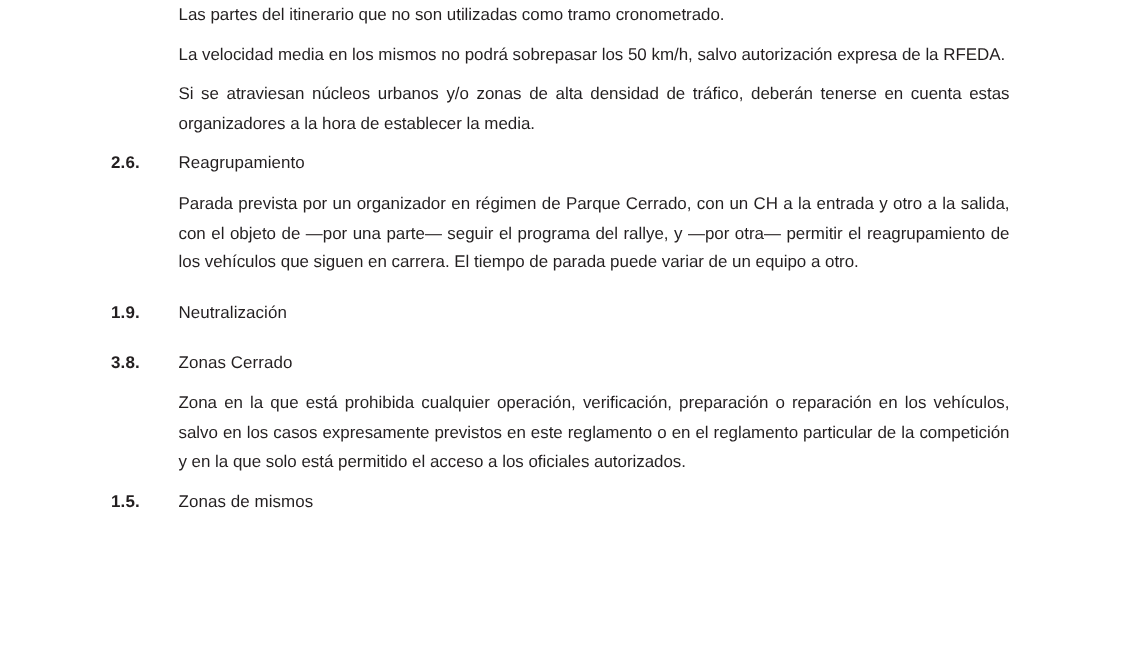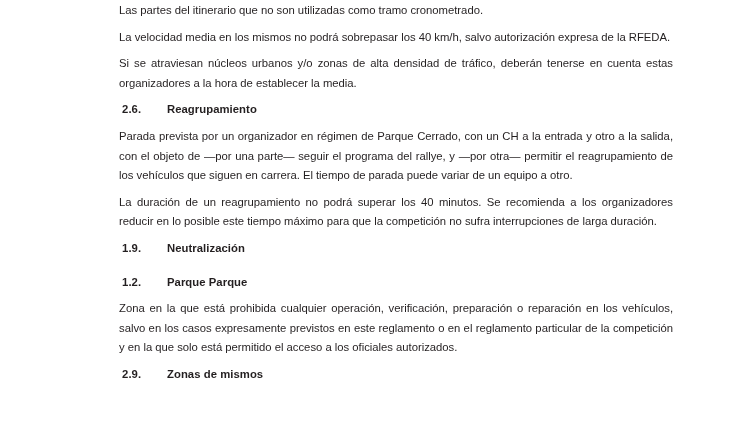--- a/index.html
+++ b/index.html
@@ -57,59 +57,57 @@
   .gap-after-heading { height: 7px; }
 
   
   .section-heading {
     position: relative;
     padding: 0 77px 0 119px;
     font-size: 11.3px;
     line-height: 19.6px;
     font-weight: bold;
     color: #231f20;
-    margin-left: 48px;
   }
   .section-heading .sec-num {
     position: absolute;
     left: 74px;
     top: 0;
     width: 40px;
     font-weight: bold;
     font-size: 11.3px;
     line-height: 19.6px;
     letter-spacing: 0.1px;
     color: #231f20;
     text-align: left;
   }
   .section-heading .sec-title {
-    font-weight: bold;
+    font-weight: normal;
     letter-spacing: 0.05px;
   }
 </style>
 </head>
 <body>
 
 <div id="page">
   <div class="doc-body">
       <p class="para last-line-natural">Las partes del itinerario que no son utilizadas como tramo cronometrado.</p>
       <div class="gap-para"></div>
-      <p class="para last-line-natural">La velocidad media en los mismos no podrá sobrepasar los 40 km/h, salvo autorización expresa de la RFEDA.</p>
+      <p class="para last-line-natural">La velocidad media en los mismos no podrá sobrepasar los 50 km/h, salvo autorización expresa de la RFEDA.</p>
       <div class="gap-para"></div>
       <p class="para last-line-natural">Si se atraviesan núcleos urbanos y/o zonas de alta densidad de tráfico, deberán tenerse en cuenta estas organizadores a la hora de establecer la media.</p>
       <div class="gap-before-heading"></div>
       <div class="section-heading"><span class="sec-num">2.6.</span><span class="sec-title">Reagrupamiento</span></div>
       <div class="gap-after-heading"></div>
       <p class="para last-line-natural">Parada prevista por un organizador en régimen de Parque Cerrado, con un CH a la entrada y otro a la salida, con el objeto de —por una parte— seguir el programa del rallye, y —por otra— permitir el reagrupamiento de los vehículos que siguen en carrera. El tiempo de parada puede variar de un equipo a otro.</p>
       <div class="gap-para"></div>
-      <p class="para last-line-natural">La duración de un reagrupamiento no podrá superar los 40 minutos. Se recomienda a los organizadores reducir en lo posible este tiempo máximo para que la competición no sufra interrupciones de larga duración.</p>
       <div class="gap-before-heading"></div>
       <div class="section-heading"><span class="sec-num">1.9.</span><span class="sec-title">Neutralización</span></div>
       <div class="gap-after-heading"></div>
       <div class="gap-before-heading"></div>
-      <div class="section-heading"><span class="sec-num">1.2.</span><span class="sec-title">Parque Parque</span></div>
+      <div class="section-heading"><span class="sec-num">3.8.</span><span class="sec-title">Zonas Cerrado</span></div>
       <div class="gap-after-heading"></div>
       <p class="para last-line-natural">Zona en la que está prohibida cualquier operación, verificación, preparación o reparación en los vehículos, salvo en los casos expresamente previstos en este reglamento o en el reglamento particular de la competición y en la que solo está permitido el acceso a los oficiales autorizados.</p>
       <div class="gap-before-heading"></div>
-      <div class="section-heading"><span class="sec-num">2.9.</span><span class="sec-title">Zonas de mismos</span></div>
+      <div class="section-heading"><span class="sec-num">1.5.</span><span class="sec-title">Zonas de mismos</span></div>
       <div class="gap-after-heading"></div>
     </div>
 </div>
 
 </body></html>

